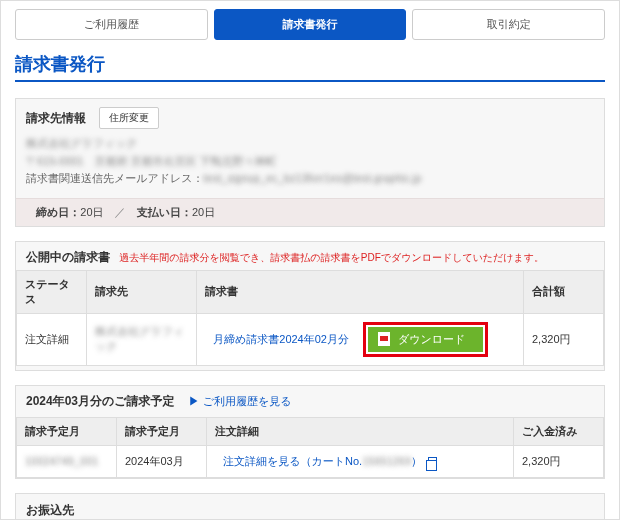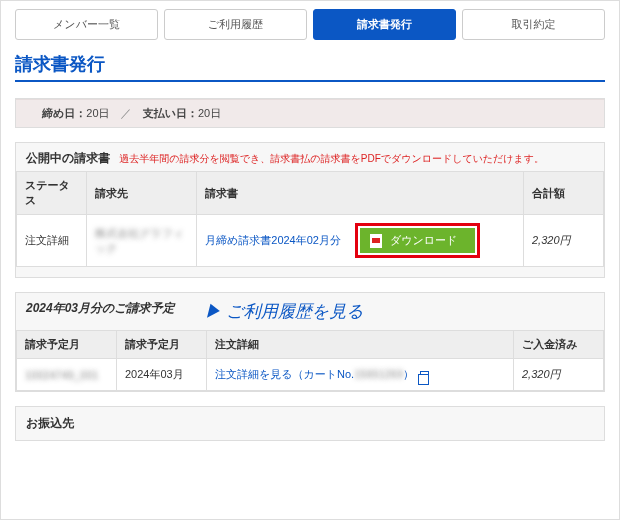--- a/index.html
+++ b/index.html
@@ -71,21 +71,21 @@
   }
   .blur {
     color: transparent;
     text-shadow: 0 0 5px rgba(120,120,120,0.9);
     user-select: none;
   }
   .addr-block { padding: 6px 0 2px 0; line-height: 1.6; color:#666; }
   .email-line { color:#666; }
   .cutoff-bar {
     background: #f1eaea;
-    padding: 6px 26px;
+    padding: 6px 20px;
     font-size: 11px;
     color: #444;
     border-top: 1px solid #e5dcdc;
   }
   .cutoff-bar .slash { margin: 0 8px; color:#888; }
 
   
   .pub-header {
     padding: 7px 10px 4px 10px;
   }
@@ -111,21 +111,21 @@
     padding: 6px 8px;
     border: 1px solid #ddd;
     color:#333;
   }
   table.tbl td {
     padding: 8px 8px;
     border: 1px solid #ddd;
     vertical-align: middle;
     background:#fff;
   }
-  .link-blue { color: #0b57c4; cursor: pointer; }
+  .link-blue { color: #0b57c4; cursor: pointer; margin-left: 8px; }
   .dl-wrap {
     display: inline-block;
     border: 3px solid #e3000f;
     padding: 2px;
     vertical-align: middle;
   }
   .dl-btn {
     display: inline-flex;
     align-items: center;
     background: #6cb42c;
@@ -143,32 +143,32 @@
     margin-right:8px;
     position:relative;
   }
   .pdf-icon::after{
     content:"";
     position:absolute;
     left:2px; top:4px;
     width:8px; height:5px;
     background:#d22;
   }
-  .amount-cell { white-space: nowrap; font-style: italic; }
+  .amount-cell { white-space: nowrap; }
   .invoice-cell { display:flex; align-items:center; gap:14px; }
 
   
   .sched-header {
     padding: 7px 10px;
     display:flex;
-    gap:30px;
-    font-style:italic;
+    align-items:center;
+    gap:14px;
   }
   .sched-title { font-size:12px; font-weight:bold; }
-  .sched-link { color:#0b57c4; font-size:17px; cursor:pointer; }
+  .sched-link { color:#0b57c4; font-size:11px; cursor:pointer; }
   .ext-icon {
     display:inline-block;
     width:9px; height:9px;
     border:1px solid #0b57c4;
     position:relative;
     margin-left:3px;
     vertical-align:middle;
   }
   .ext-icon::after{
     content:"";
@@ -181,37 +181,47 @@
 
   
   .bank-header { padding: 8px 10px; font-size:12px; font-weight:bold; }
 </style>
 </head>
 <body>
 
 <div class="container">
 
   <div class="tabs">
-    <div class="tab">メンバー一覧</div>
     <div class="tab">ご利用履歴</div>
     <div class="tab active">請求書発行</div>
     <div class="tab">取引約定</div>
   </div>
 
   <div class="page-title">請求書発行</div>
 
   <div class="section">
+    <div class="section-inner">
+      <span class="section-title">請求先情報</span>
+      <span class="btn-small">住所変更</span>
+      <div class="addr-block">
+        <div class="blur">株式会社グラフィック</div>
+        <div class="blur">〒615-0001　京都府 京都市右京区 下鴨北野々神町</div>
+        <div class="email-line">
+          <span>請求書関連送信先メールアドレス：</span><span class="blur">test_signup_ec_bz13forr1es@test.graphic.jp</span>
+        </div>
+      </div>
+    </div>
     <div class="cutoff-bar">
       <b><span>締め日：</span></b><span>20日</span>
       <span class="slash">／</span>
       <b><span>支払い日：</span></b><span>20日</span>
     </div>
   </div>
 
-  <div class="section" style="padding-bottom:10px;">
+  <div class="section" style="padding-bottom:4px;">
     <div class="pub-header">
       <span class="pub-title">公開中の請求書</span>
       <span class="pub-note">過去半年間の請求分を閲覧でき、請求書払の請求書をPDFでダウンロードしていただけます。</span>
     </div>
     <table class="tbl">
       <thead>
         <tr>
           <th style="width:70px">ステータス</th>
           <th style="width:110px">請求先</th>
           <th>請求書</th>

